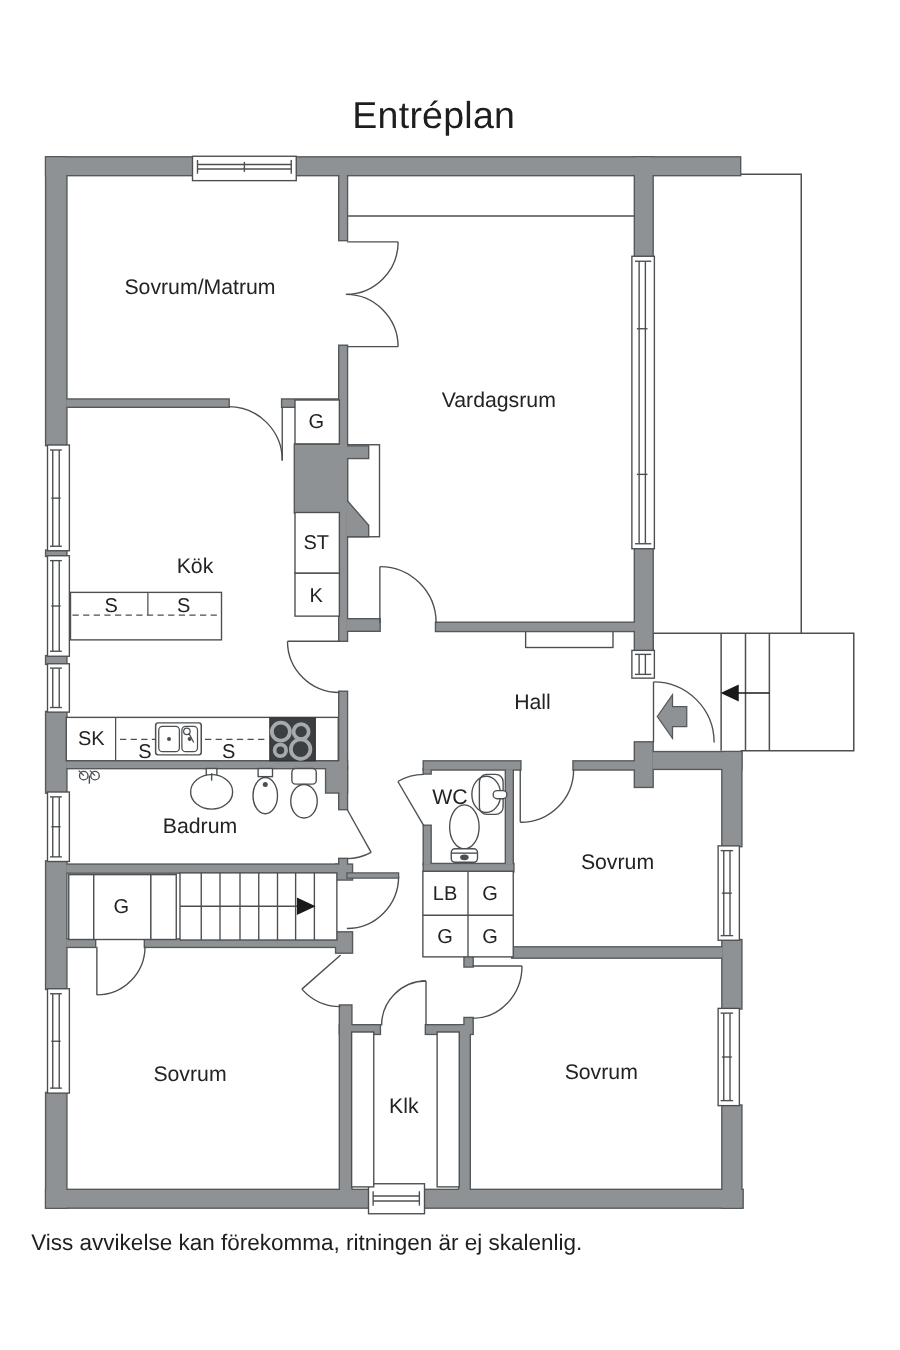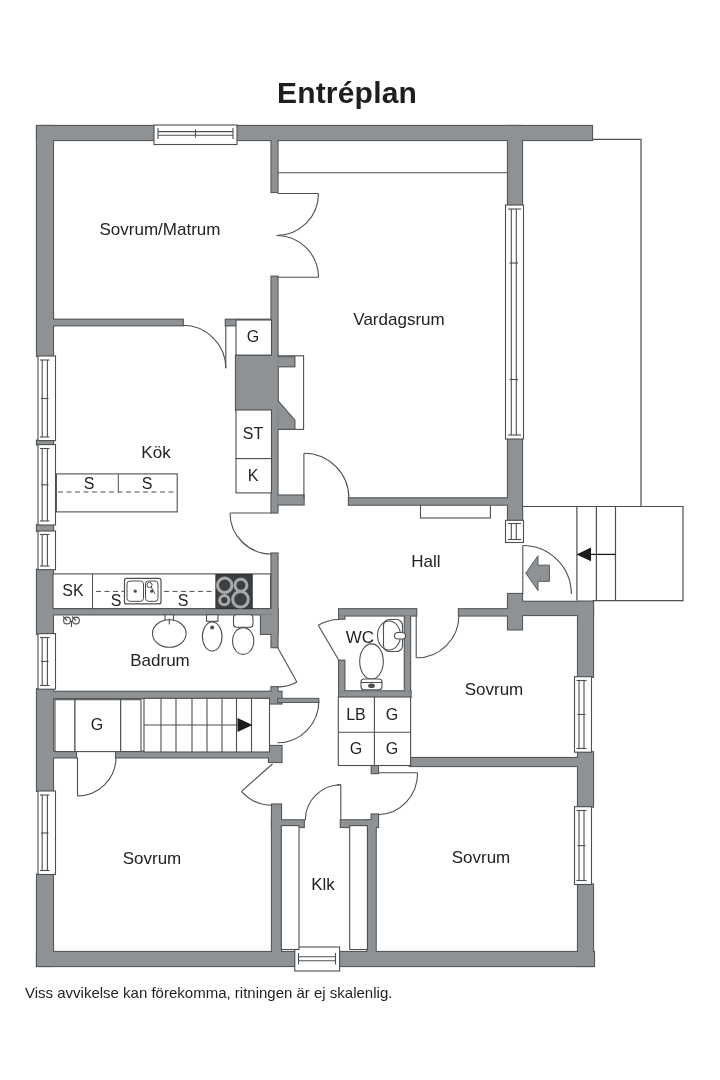--- a/index.html
+++ b/index.html
@@ -1,18 +1,18 @@
 <!DOCTYPE html>
 <html><head>
 <meta charset="utf-8">
 <style>
   html,body{margin:0;padding:0;background:#ffffff;}
   body{width:720px;height:1080px;position:relative;font-family:"Liberation Sans",sans-serif;}
-  .title{position:absolute;left:0;top:76px;width:694px;text-align:center;font-size:30px;font-weight:700;color:#1e1e1e;letter-spacing:0.2px;}
-  .footer{position:absolute;left:25px;top:984px;font-size:15px;color:#1e1e1e;}
+  .title{position:absolute;left:0;top:76px;width:694px;text-align:center;font-size:30px;font-weight:400;color:#1e1e1e;letter-spacing:0.2px;}
+  .footer{position:absolute;left:25px;top:984px;font-size:18px;color:#1e1e1e;}
   svg text{font-family:"Liberation Sans",sans-serif;fill:#232323;}
   .room-label{font-size:17px;}
   .code-label{font-size:16px;}
 </style>
 </head>
 <body>
 
 
 
 <div class="title">Entréplan</div>

